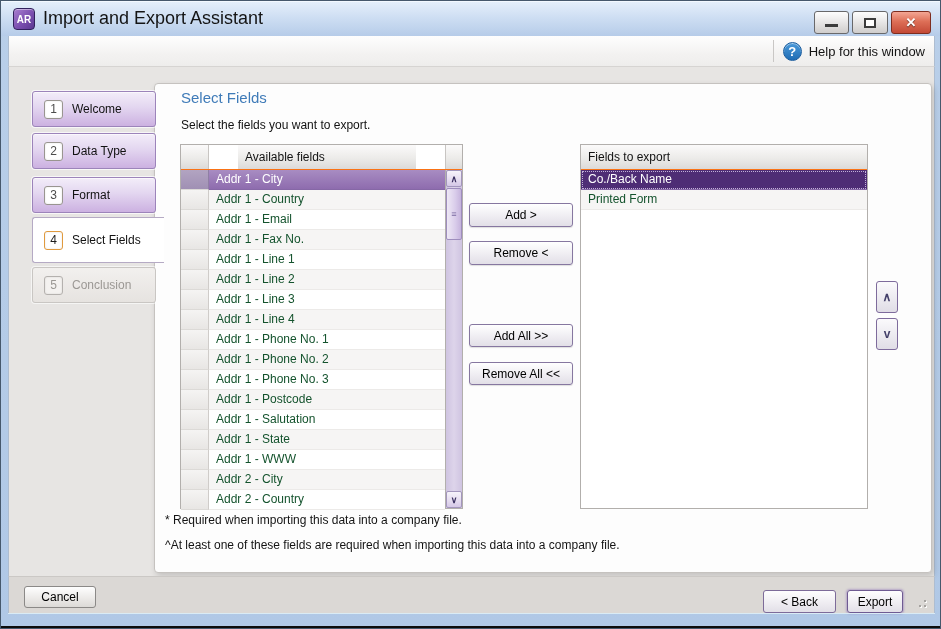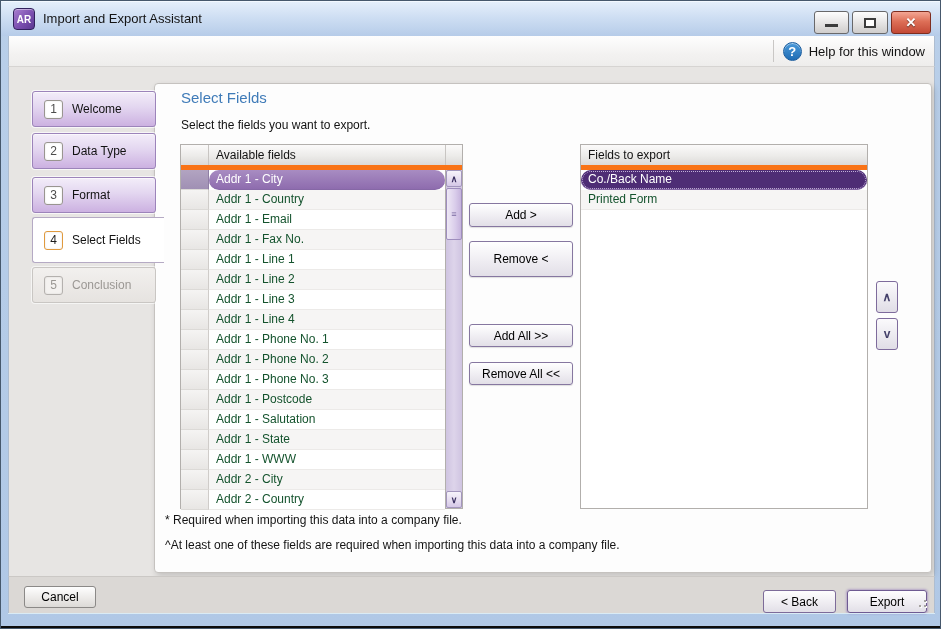--- a/index.html
+++ b/index.html
@@ -8,21 +8,21 @@
     background:linear-gradient(#b9cfe9,#b0c8e6);border:1px solid #46586c;overflow:hidden;
     font-size:12px;color:#1a1a1a;}
   
   .titlebar{position:absolute;left:0;top:0;width:941px;height:35px;
     background:linear-gradient(#e6f0fb,#cfdff3 45%,#b6cce9);
     box-shadow:inset 0 1px 0 #f3f9ff;}
   .app-icon{position:absolute;left:12px;top:7px;width:22px;height:22px;border-radius:4px;
     background:linear-gradient(135deg,#a97fd0,#7b4fb0 55%,#5a3790);border:1px solid #31215c;
     display:flex;align-items:center;justify-content:center;
     color:#fff;font-weight:bold;font-size:10px;box-shadow:inset 0 1px 0 rgba(255,255,255,.45);}
-  .title-text{position:absolute;left:42px;top:0;height:35px;line-height:35px;font-size:13px;color:#141414;}
+  .title-text{position:absolute;left:42px;top:0;height:35px;line-height:35px;font-size:18px;color:#141414;}
   .winbtn{position:absolute;top:10px;height:23px;border-radius:3px;display:flex;align-items:center;justify-content:center;}
   .btn-min{left:813px;width:35px;background:linear-gradient(#fdfdfd,#e9e8e8 45%,#cfcdcc);border:1px solid #68686a;}
   .btn-max{left:851px;width:36px;background:linear-gradient(#fdfdfd,#e9e8e8 45%,#cfcdcc);border:1px solid #68686a;}
   .btn-close{left:890px;width:40px;background:linear-gradient(#f4a694,#dd6f57 45%,#c34936);border:1px solid #7e2d1f;}
   .glyph-min{width:13px;height:3px;background:#3c3c3c;margin-top:6px;}
   .glyph-max{width:12px;height:10px;border:2px solid #3c3c3c;background:#fff;}
   .glyph-close{color:#fff;font-weight:bold;font-size:13px;text-shadow:0 1px 1px rgba(0,0,0,.55);line-height:1;}
   
   .toolbar{position:absolute;left:7px;top:35px;width:927px;height:31px;
     background:linear-gradient(#fefefe,#f3f2f1 60%,#eeedec);
@@ -56,55 +56,55 @@
   .tab.disabled .stepnum{border-color:#b4b1ae;color:#9b9894;background:#f4f2f0;}
   .steplabel{margin-left:9px;font-size:12px;color:#121212;white-space:nowrap;}
   .tab.disabled .steplabel{color:#9b9894;}
   
   .heading{position:absolute;left:172px;top:22px;font-size:15px;color:#3f7bb8;}
   .subtitle{position:absolute;left:172px;top:51px;font-size:12px;color:#121212;}
   
   .ltable{position:absolute;top:77px;background:#fff;border:1px solid #b2afac;}
   .avail{left:171px;width:283px;height:365px;}
   .exportt{left:571px;width:288px;height:365px;}
-  .thead{display:flex;height:25px;border-bottom:5px solid #f97316;}
+  .thead{display:flex;height:25px;border-bottom:1px solid #f97316;gap:29px;}
   .th{background:linear-gradient(#fbfafa,#ecebe9 55%,#dcdad8);display:flex;align-items:center;}
   .th-gut{width:28px;border-right:1px solid #c8c5c2;}
   .th-main{flex:1;padding-left:7px;font-size:12px;color:#121212;}
   .th-cap{width:17px;border-left:1px solid #c8c5c2;}
   .rows{position:absolute;left:0;top:25px;bottom:0;}
   .avail .rows{right:17px;}
   .exportt .rows{right:0;}
   .lrow{display:flex;height:20px;}
   .gut{width:28px;flex:none;background:linear-gradient(#f5f4f3,#e8e6e4);
     border-right:1px solid #cfccc9;border-bottom:1px solid #dcdad7;}
   .ltxt{flex:1;padding-left:7px;line-height:19px;font-size:12px;color:#14532d;
     border-bottom:1px solid #eceae8;background:#fff;white-space:nowrap;overflow:hidden;}
   .lrow:nth-child(even) .ltxt{background:#f6f5f4;}
-  .lrow.sel .ltxt{background:linear-gradient(#a88cc2,#8e6cae);color:#fff;border-bottom-color:#8668a6;border-radius:10px;}
+  .lrow.sel .ltxt{background:linear-gradient(#a88cc2,#8e6cae);color:#fff;border-bottom-color:#8668a6;}
   .lrow.sel .gut{background:linear-gradient(#b2a4c1,#a090b4);border-right-color:#8f7fa4;}
   .exportt .lrow.sel .ltxt{background:#4e2d75;outline:1px dotted #c2b1da;outline-offset:-2px;}
   
   .sb{position:absolute;right:0;top:25px;bottom:0;width:17px;
     background:linear-gradient(90deg,#cfc4e1,#ddd4ea 50%,#cfc4e1);border-left:1px solid #b2afac;}
   .sb-btn{position:absolute;left:0;width:16px;height:17px;
     background:linear-gradient(#f6f3fa,#e6ddf0 55%,#d5c8e7);border:1px solid #a396bd;border-radius:2px;
     display:flex;align-items:center;justify-content:center;font-size:9px;color:#3a3060;font-weight:bold;}
   .sb-up{top:0;}
   .sb-down{bottom:0;}
   .sb-thumb{position:absolute;left:0;top:18px;width:16px;height:52px;
     background:linear-gradient(90deg,#eee8f5,#d9ccea 60%,#c6b4dd);border:1px solid #9e8dbd;border-radius:2px;
     display:flex;align-items:center;justify-content:center;font-size:9px;color:#7a68a0;}
   
   .xferbtn{position:absolute;left:460px;width:104px;border:1px solid #8677a0;border-radius:3px;
     background:linear-gradient(#ffffff,#efedf2 55%,#e2dfe7);font-size:12px;color:#000;
     display:flex;align-items:center;justify-content:center;cursor:pointer;
     box-shadow:0 1px 1px rgba(0,0,0,.12);font-family:"Liberation Sans",sans-serif;}
   .btn-add{top:136px;height:24px;}
-  .btn-remove{top:174px;height:36px;}
+  .btn-remove{top:174px;height:24px;}
   .btn-addall{top:257px;height:23px;}
   .btn-removeall{top:295px;height:23px;}
   
   .reorder{position:absolute;left:867px;width:22px;height:32px;border:1px solid #7e6b9c;border-radius:3px;
     background:linear-gradient(#fbfafc,#eceaf0 55%,#e0dde6);display:flex;align-items:center;justify-content:center;
     font-size:12px;font-weight:bold;color:#44406a;cursor:pointer;}
   .btn-up{top:214px;}
   .btn-down{top:251px;}
   
   .footnote{position:absolute;left:156px;font-size:12px;color:#141414;}
@@ -112,21 +112,21 @@
   .fn2{top:471px;}
   
   .footer{position:absolute;left:7px;top:575px;width:927px;height:37px;background:#dbd8d5;
     border-top:1px solid #cbc8c5;border-left:1px solid #aebdd0;border-right:1px solid #aebdd0;}
   .fbtn{position:absolute;border-radius:3px;font-size:12px;display:flex;align-items:center;justify-content:center;
     cursor:pointer;font-family:"Liberation Sans",sans-serif;color:#000;}
   .btn-cancel{left:15px;top:9px;width:72px;height:22px;border:1px solid #8b8987;
     background:linear-gradient(#fefefe,#eceae8 55%,#dcdad7);}
   .btn-back{left:754px;top:13px;width:73px;height:23px;border:1px solid #7d6b99;
     background:linear-gradient(#fefefe,#efedf2 55%,#e2dfe7);}
-  .btn-export{left:838px;top:13px;width:80px;height:23px;border:1px solid #6f5b92;
+  .btn-export{left:838px;top:13px;width:56px;height:23px;border:1px solid #6f5b92;
     background:linear-gradient(#fefefe,#efedf2 55%,#e2dfe7);box-shadow:0 0 2px 1px rgba(130,100,180,.45);}
   .grip{position:absolute;right:8px;bottom:6px;width:12px;height:12px;}
   .grip i{position:absolute;width:2px;height:2px;background:#a6a3a0;box-shadow:1px 1px 0 #fbfbfa;}
   .grip i:nth-child(1){right:0;bottom:0;}
   .grip i:nth-child(2){right:0;bottom:5px;}
   .grip i:nth-child(3){right:5px;bottom:0;}
   
   .frame-line{position:absolute;left:7px;top:612px;width:927px;height:1px;background:#d9ebf5;}
   .blackstrip{position:absolute;left:0;top:625px;width:941px;height:4px;background:#0c0c0c;}
 </style>

